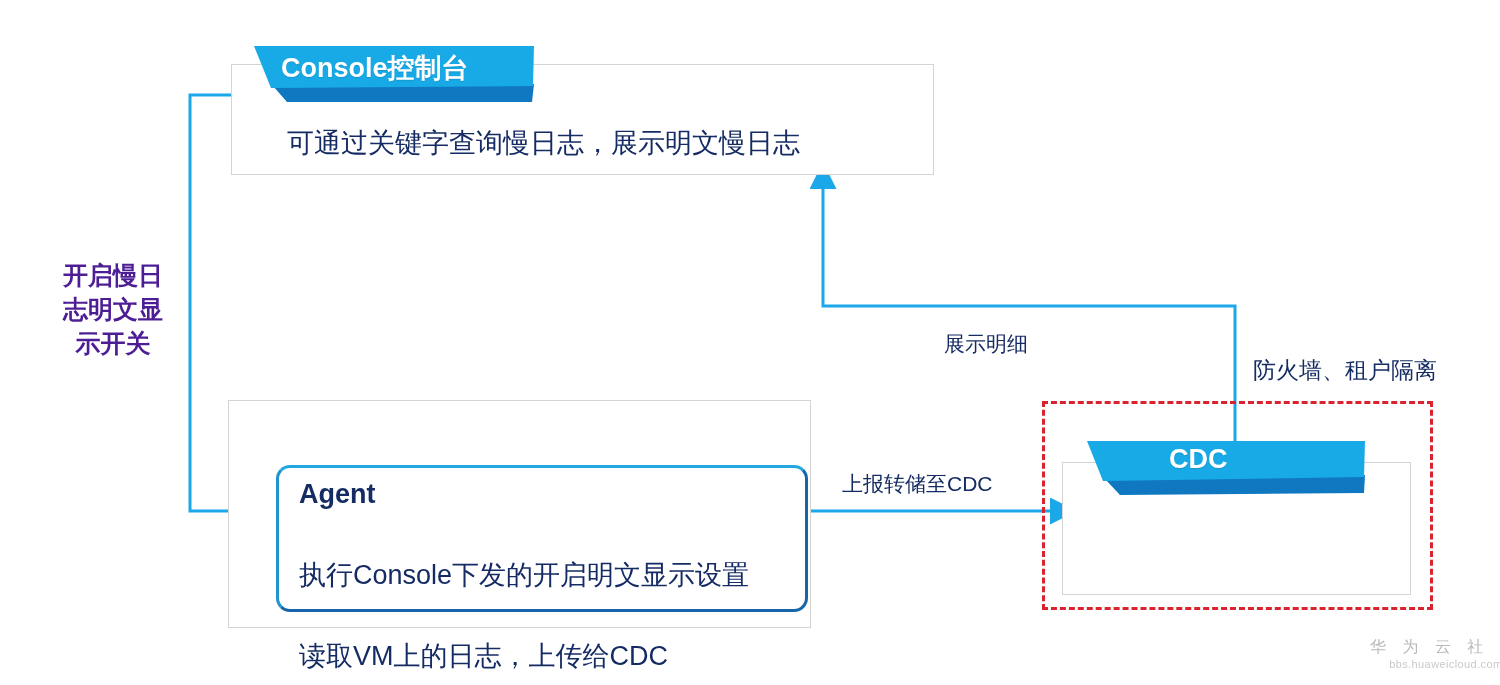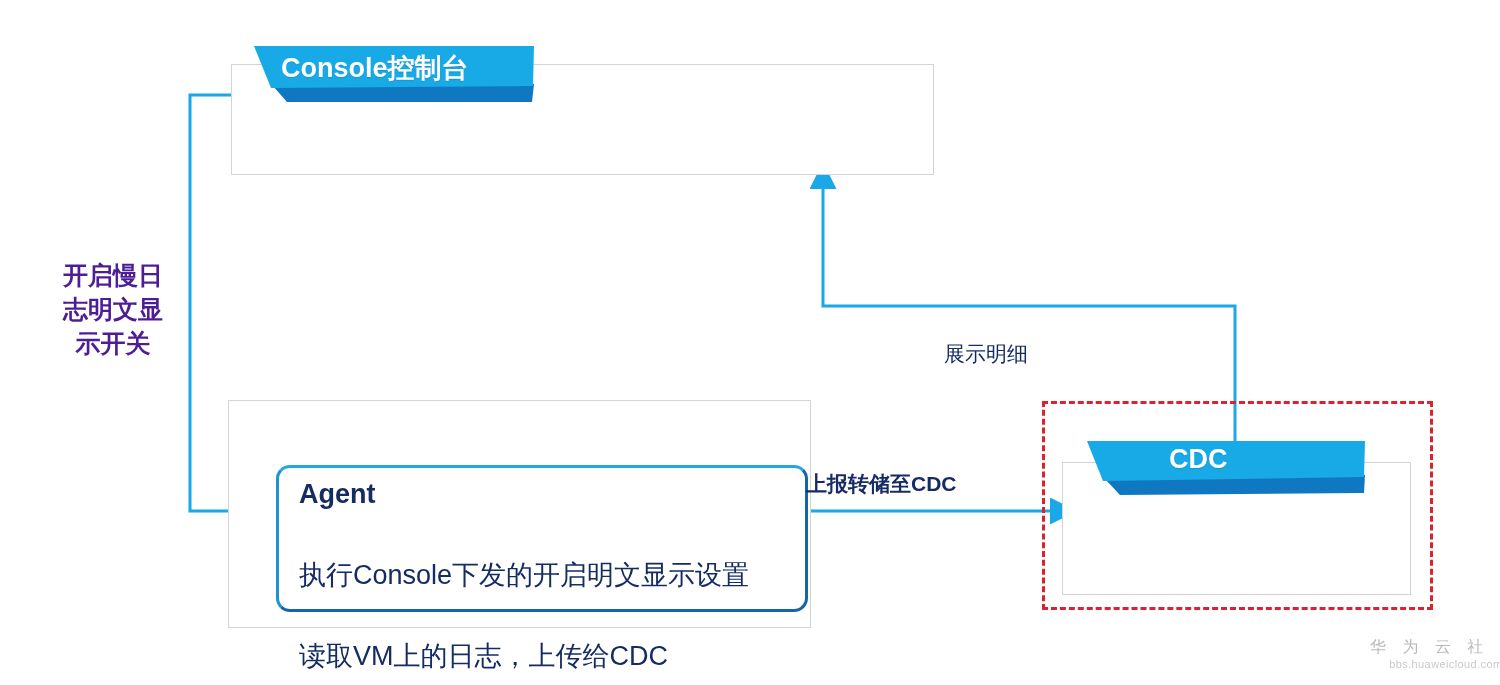--- a/index.html
+++ b/index.html
@@ -137,48 +137,50 @@
   <div class="ribbon-wrap" style="left:254px; top:46px; width:280px; height:56px;">
     <svg class="ribbon-svg" width="280" height="56" viewBox="0 0 280 56">
 
       <polygon points="19,40 280,38 278,56 33,56" fill="#1078C0"></polygon>
 
       <polygon points="0,0 280,0 279,40 17,42" fill="#18AAE6"></polygon>
     </svg>
     <div class="ribbon-label" style="left:27px; top:4px; font-size:27px;">Console控制台</div>
   </div>
 
+  <div class="abs box-text" style="left:287px; top:125px;">可通过关键字查询慢日志，展示明文慢日志</div>
 
   <div class="abs grey-box" style="left:228px; top:400px; width:583px; height:228px;"></div>
 
 
   <div class="abs agent-box" style="left:276px; top:465px; width:532px; height:147px;">
     <div style="position:absolute; left:20px; top:9px;">
       <div class="agent-title">Agent</div>
       <div class="agent-line">执行Console下发的开启明文显示设置</div>
       <div class="agent-line">读取VM上的日志，上传给CDC</div>
     </div>
   </div>
 
   <div class="abs red-dashed" style="left:1042px; top:401px; width:391px; height:209px;"></div>
 
+  <div class="abs edge-label" style="left:1253px; top:355px; font-size:23px;">防火墙、租户隔离</div>
 
   <div class="abs grey-box" style="left:1062px; top:462px; width:349px; height:133px;"></div>
 
   <div class="ribbon-wrap" style="left:1087px; top:441px; width:278px; height:54px;">
     <svg class="ribbon-svg" width="278" height="54" viewBox="0 0 278 54">
       <polygon points="18,38 278,34 277,52 33,54" fill="#1078C0"></polygon>
       <polygon points="0,0 278,0 277,36 16,40" fill="#18AAE6"></polygon>
     </svg>
     <div class="ribbon-label" style="left:82px; top:3px; font-size:27px;">CDC</div>
   </div>
 
 
-  <div class="abs edge-label" style="left:944px; top:340px;">展示明细</div>
+  <div class="abs edge-label" style="left:944px; top:330px;">展示明细</div>
 
-  <div class="abs edge-label" style="left:806px; top:470px;font-weight:bold;">上报转储至CDC</div>
+  <div class="abs edge-label" style="left:842px; top:470px;">上报转储至CDC</div>
 
   <div class="abs" style="left:1370px; top:637px; text-align:center;">
     <div class="wm-cn">华 为 云 社 区</div>
     <div class="wm-url">bbs.huaweicloud.com</div>
   </div>
 
 </div>
 
 </body></html>

